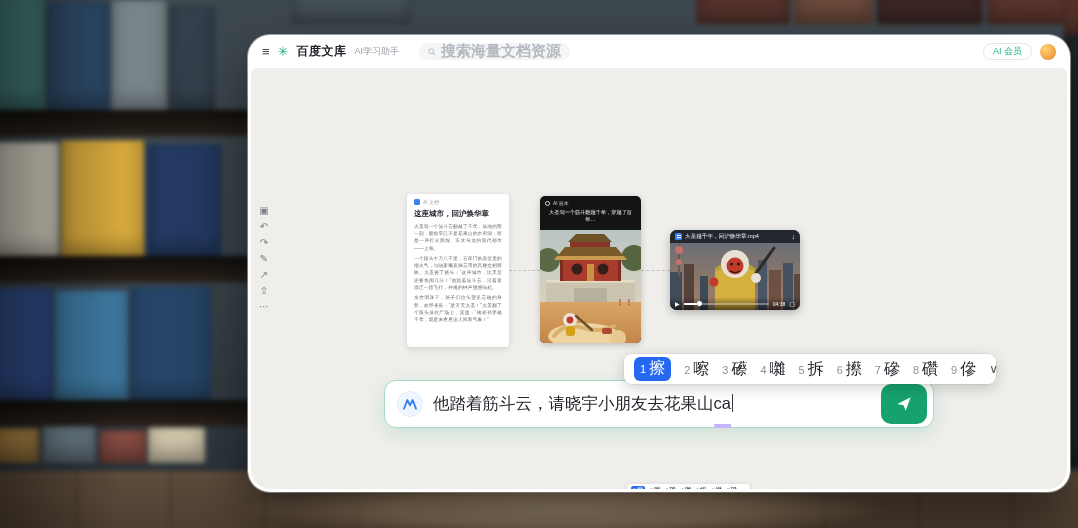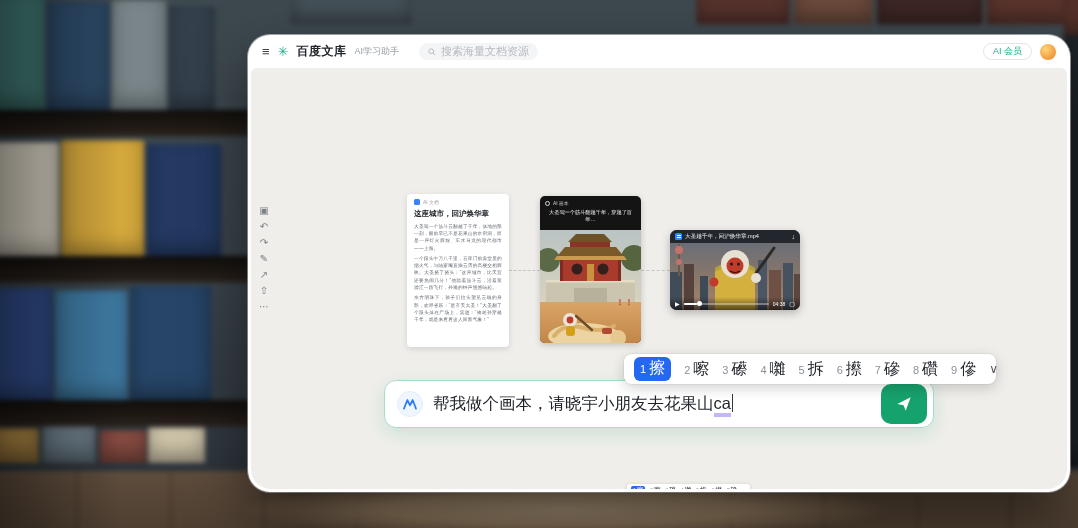--- a/index.html
+++ b/index.html
@@ -22,21 +22,21 @@
 
   
   .window{position:absolute;left:248px;top:35px;width:822px;height:457px;background:#fff;
     border-radius:22px;box-shadow:0 28px 60px rgba(0,0,0,.5),0 0 0 1px rgba(255,255,255,.55);}
   .titlebar{position:absolute;left:0;top:0;right:0;height:33px;display:flex;align-items:center;padding:0 14px;gap:8px;}
   .menu-glyph{font-size:13px;color:#444;line-height:1;}
   .logo-glyph{font-size:13px;color:#1cb287;font-weight:bold;line-height:1;}
   .app-title{font-size:12px;font-weight:bold;color:#22262b;letter-spacing:.5px;}
   .app-sub{font-size:9px;color:#9aa0a6;}
   .search{display:flex;align-items:center;gap:5px;background:#f4f5f6;border-radius:999px;height:17px;padding:0 9px;margin-left:12px;min-width:118px;}
-  .search span{font-size:11px;color:#b4b9bf;}
+  .search span{font-size:15px;color:#b4b9bf;font-weight:bold;}
   .tb-right{margin-left:auto;display:flex;align-items:center;gap:8px;}
   .member{border:1px solid #e2e5e8;border-radius:999px;height:17px;display:flex;align-items:center;padding:0 9px;font-size:9px;color:#1cb287;background:#fff;}
   .avatar{width:16px;height:16px;border-radius:50%;background:radial-gradient(circle at 35% 32%,#ffd37a,#f09b3c 70%,#c9742a);}
 
   .canvas{position:absolute;left:3px;right:3px;top:33px;bottom:3px;background:#efeeeb;border-radius:6px 6px 20px 20px;overflow:hidden;}
 
   
   .rail{position:absolute;left:6px;top:138px;display:flex;flex-direction:column;gap:6px;align-items:center;}
   .rail .t{font-size:10px;color:#7c8187;line-height:1;width:14px;text-align:center;}
 
@@ -88,21 +88,21 @@
   .cand .c{font-size:16px;color:#23262b;}
   .cand.sel{background:#2468f2;border-radius:6px;padding:1px 6px 2px;}
   .cand.sel .n,.cand.sel .c{color:#fff;}
   .chev{margin-left:auto;font-size:12px;color:#555;}
 
   
   .inputbox{position:absolute;left:133px;top:312px;width:550px;height:48px;background:#fff;border:1.5px solid #a9dcc6;
     border-radius:12px;box-shadow:0 6px 18px rgba(22,161,109,.16);display:flex;align-items:center;padding:0 6px 0 12px;gap:10px;z-index:5;}
   .ai-logo{width:26px;height:26px;border-radius:50%;background:#f0f6ff;border:1px solid #e2ecfb;display:flex;align-items:center;justify-content:center;flex:none;}
   .prompt{font-size:16.5px;color:#1f2329;white-space:nowrap;}
-  .compose{border-bottom:4px solid #c4b5fd;padding-bottom:1px;}
+  .compose{border-bottom:4px solid #c4b5fd;padding-bottom:12px;}
   .caret{display:inline-block;width:1.5px;height:18px;background:#33373c;vertical-align:-3px;margin-left:1px;}
   .send{margin-left:auto;width:46px;height:40px;border-radius:10px;background:#16a26d;display:flex;align-items:center;justify-content:center;flex:none;}
 
   
   .ime-mini{position:absolute;left:376px;top:416px;height:12px;background:#fff;border-radius:3px;
     box-shadow:0 1px 4px rgba(0,0,0,.18);display:flex;align-items:center;gap:5px;padding:0 4px;z-index:4;}
   .mcand{display:flex;align-items:baseline;gap:1px;}
   .mcand .n{font-size:5px;color:#8a9099;}
   .mcand .c{font-size:6.5px;color:#23262b;}
   .mcand.sel{background:#2468f2;border-radius:2px;padding:0 2px;}
@@ -336,21 +336,21 @@
           </span>
         <span class="chev">∨</span>
       </div>
 
       <div class="inputbox">
         <span class="ai-logo">
           <svg width="16" height="14" viewBox="0 0 24 20">
               <path d="M3 17 L8 4 L12 12 L16 4 L21 17" fill="none" stroke="#2f7cf6" stroke-width="2.6" stroke-linecap="round" stroke-linejoin="round"></path>
             </svg>
         </span>
-        <span class="prompt"><span>帮我做个画本，请晓宇小朋友去花果山</span><span class="compose">ca</span><span class="caret"></span></span>
+        <span class="prompt"><span>他踏着筋斗云，请晓宇小朋友去花果山</span><span class="compose">ca</span><span class="caret"></span></span>
         <span class="send">
           <svg width="20" height="20" viewBox="0 0 24 24">
               <path d="M4 12 L20 4 L14 20 L11.5 13.5 Z" fill="#fff"></path>
             </svg>
         </span>
       </div>
 
       <div class="ime-mini">
         <span class="mcand sel">
             <span class="n">1</span>

